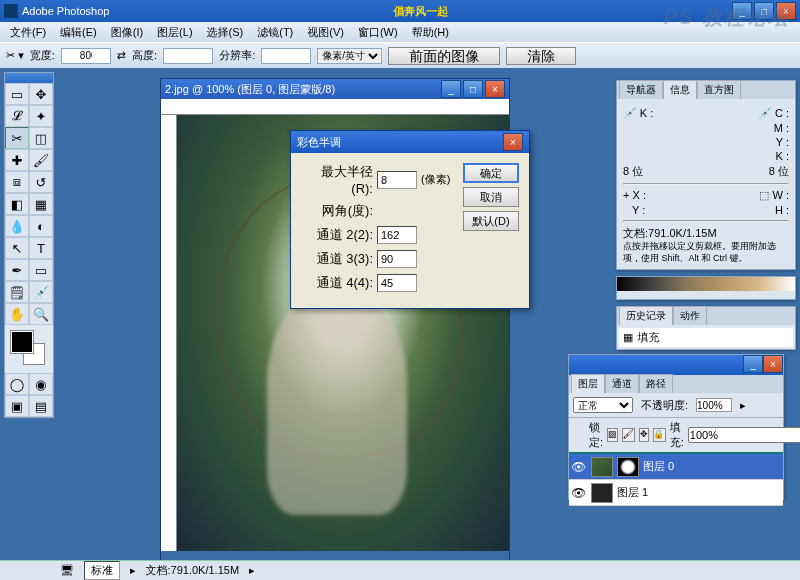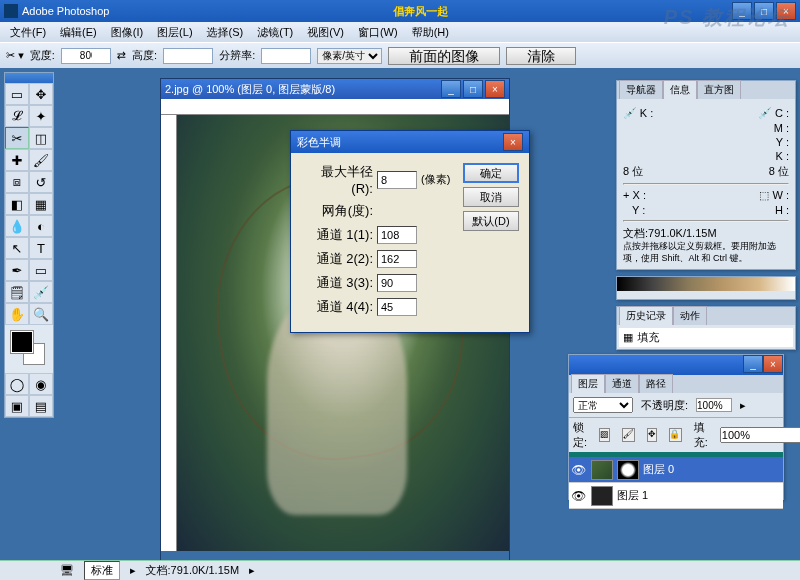--- a/index.html
+++ b/index.html
@@ -53,21 +53,21 @@
 .info-row{display:flex;justify-content:space-between;margin:2px 0}
 .swatch-panel{right:4px;top:276px;width:180px;height:24px}
 .swbar{height:14px;background:linear-gradient(90deg,#000,#444,#8a7a5a,#b89868,#d8b888,#fff)}
 .history-panel{right:4px;top:306px;width:180px;height:44px}
 .hist-item{padding:2px 4px;background:#fff;margin:1px 0;display:flex;align-items:center;gap:4px}
 .layers-panel{right:16px;top:354px;width:216px;height:146px;z-index:10}
 .layers-panel .lhead{height:20px;background:linear-gradient(#3a7ae0,#1a5ac0);display:flex;justify-content:flex-end}
 .layers-panel .lctrl{padding:4px;display:flex;align-items:center;gap:8px;border-bottom:1px solid #aab}
 .layers-panel .lctrl select{height:16px;font-size:10px;width:60px}
 .layers-panel .lctrl input{width:36px;height:14px;font-size:10px;border:1px solid #999}
-.layers-panel .llock{padding:2px 4px;display:flex;align-items:center;gap:12px;border-bottom:5px solid #0f766e;font-size:10px}
+.layers-panel .llock{padding:2px 20px;display:flex;align-items:center;gap:4px;border-bottom:2px solid #0f766e;font-size:10px}
 .layers-panel .llock .lockicon{width:14px;height:14px;border:1px solid #888;background:#eee;font-size:9px;text-align:center}
 .layer-list{background:#fff}
 .layer-item{display:flex;align-items:center;height:26px;border-bottom:1px solid #ccc;gap:4px;padding:0 2px}
 .layer-item.sel{background:#3a6ac8;color:#fff}
 .layer-item .eye{width:16px;font-size:12px}
 .layer-item .thumb{width:22px;height:20px;background:linear-gradient(135deg,#4a6a3a,#2a4a2a);border:1px solid #888}
 .layer-item .mask{width:22px;height:20px;background:radial-gradient(circle,#fff 40%,#000 60%);border:1px solid #888}
 .layer-item .solid{width:22px;height:20px;background:#222;border:1px solid #888}
 .statusbar{position:absolute;left:0;bottom:0;right:0;height:20px;background:#dde5ef;border-top:1px solid #8ca;display:flex;align-items:center;gap:10px;padding:0 60px;font-size:10px}
 .statusbar .zoom{background:#fff;border:1px inset #999;padding:1px 6px}
@@ -199,24 +199,20 @@
     <div class="fields">
       <div class="frow">
         <label>最大半径(R):</label>
         <input value="8" style="">
         <span>(像素)</span>
       </div>
       <div class="frow">
           <label>网角(度):</label>
         </div>
       <div class="frow">
-          <label>通道 1(1):</label>
-          <input value="108" style="">
-        </div>
-      <div class="frow">
           <label>通道 2(2):</label>
           <input value="162" style="">
         </div>
       <div class="frow">
           <label>通道 3(3):</label>
           <input value="90" style="">
         </div>
       <div class="frow">
           <label>通道 4(4):</label>
           <input value="45" style="">

